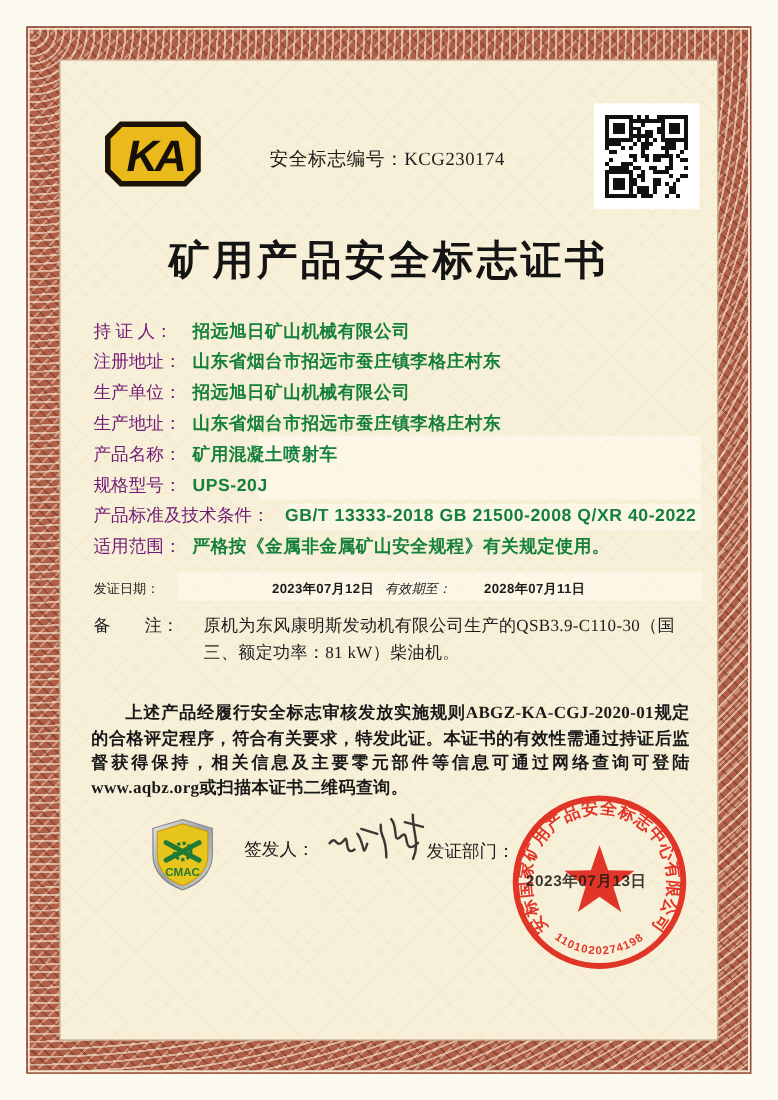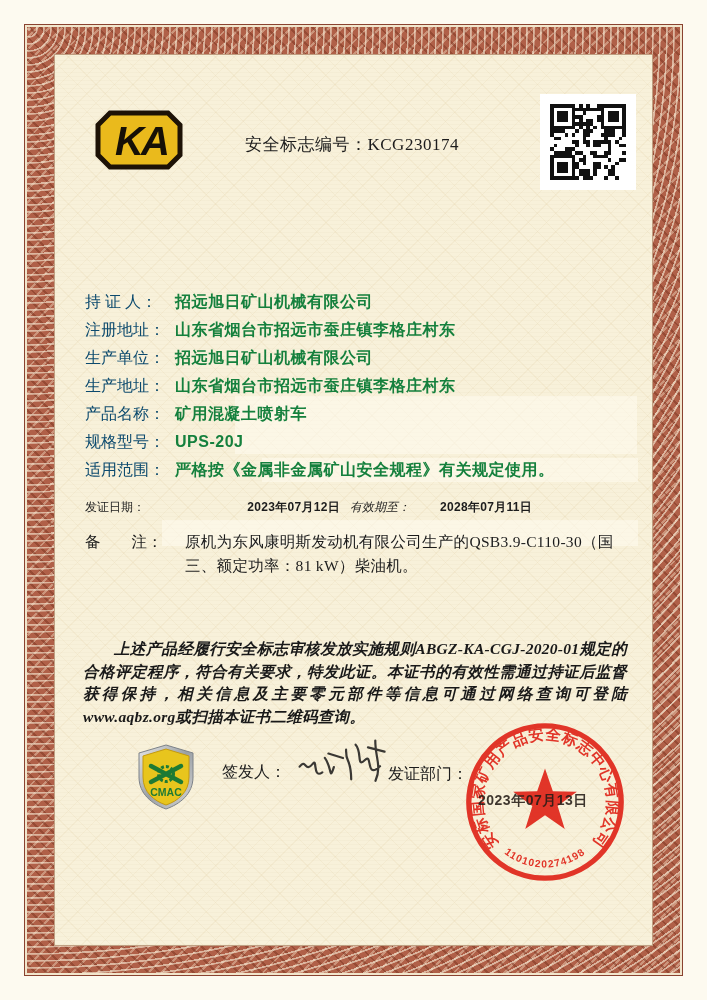--- a/index.html
+++ b/index.html
@@ -42,36 +42,36 @@
   .title{left:0;top:212px;width:707px;text-align:center;
     font-size:37px;font-weight:900;letter-spacing:3px;color:#141414;}
   
   .strip{background:rgba(255,252,240,.55);}
   .strip1{left:235px;top:396px;width:402px;height:58px;}
   .strip2{left:262px;top:458px;width:376px;height:24px;}
   .strip3{left:162px;top:520px;width:476px;height:26px;}
   
   .fields{left:85px;top:288px;width:552px;}
   .frow{display:flex;align-items:flex-start;height:28px;line-height:28px;font-size:16px;}
-  .frow .lbl{flex:0 0 90px;color:#0c4a6e;}
+  .frow .lbl{flex:0 0 90px;color:#701a75;}
   .frow .val{font-weight:bold;color:#15803d;letter-spacing:.5px;}
   .frow.wide .lbl{flex:0 0 auto;}
   .frow.wide .val{margin-left:14px;}
   .val.techno{font-family:"Liberation Sans","DejaVu Sans",sans-serif;font-weight:bold;letter-spacing:.5px;text-align:center;}
   .dates-row{display:flex;margin-top:10px;height:26px;line-height:26px;font-size:12px;}
   .dates-row .lbl{flex:0 0 90px;}
   .dates-row .dval{font-weight:bold;font-family:"Liberation Sans","DejaVu Sans",sans-serif;letter-spacing:.3px;text-align:right;}
   .dates-row .dval.issue{flex:0 0 165px;}
   .dates-row .lbl.expiry{flex:0 0 90px;margin-left:10px;font-style:italic;}
   .remark-row{display:flex;margin-top:10px;font-size:15.5px;line-height:24px;}
   .remark-row .lbl{flex:0 0 100px;white-space:pre;}
   .remark-row .val{font-weight:normal;width:450px;letter-spacing:.3px;}
   
   .statement{left:83px;top:638px;width:544px;font-size:15.5px;line-height:22.5px;
-    font-weight:bold;text-align:justify;text-indent:2em;letter-spacing:.3px;color:#191919;font-style:italic;}
+    font-weight:bold;text-align:justify;text-indent:2em;letter-spacing:.3px;color:#191919;}
   
   .cmac-badge{left:133px;top:744px;width:66px;height:66px;}
   .signer-label{left:222px;top:762px;font-size:16px;}
   .signature{left:292px;top:736px;width:104px;height:64px;}
   .issuer-label{left:388px;top:764px;font-size:16px;}
   .seal{left:465px;top:722px;width:160px;height:160px;}
   .seal-date{left:478px;top:792px;font-size:14px;font-weight:bold;color:#241c16;
     font-family:"Liberation Sans","DejaVu Sans",sans-serif;letter-spacing:.5px;opacity:.88;z-index:5;}
 </style>
 </head>
@@ -230,20 +230,21 @@
         <rect x="4" y="4" width="3" height="3" fill="#111"></rect>
         <rect x="16" y="2" width="7" height="7" fill="#111"></rect>
         <rect x="17" y="3" width="5" height="5" fill="#fff"></rect>
         <rect x="18" y="4" width="3" height="3" fill="#111"></rect>
         <rect x="2" y="16" width="7" height="7" fill="#111"></rect>
         <rect x="3" y="17" width="5" height="5" fill="#fff"></rect>
         <rect x="4" y="18" width="3" height="3" fill="#111"></rect>
       </svg>
   </div>
 
+  <div class="abs title">矿用产品安全标志证书</div>
 
   <div class="abs fields">
     <div class="frow">
       <span class="lbl">持 证 人：</span>
       <span class="val">招远旭日矿山机械有限公司</span>
     </div>
     <div class="frow">
       <span class="lbl">注册地址：</span>
       <span class="val">山东省烟台市招远市蚕庄镇李格庄村东</span>
     </div>
@@ -255,20 +256,24 @@
       <span class="lbl">生产地址：</span>
       <span class="val">山东省烟台市招远市蚕庄镇李格庄村东</span>
     </div>
     <div class="frow">
       <span class="lbl">产品名称：</span>
       <span class="val">矿用混凝土喷射车</span>
     </div>
     <div class="frow">
       <span class="lbl">规格型号：</span>
       <span class="val techno">UPS-20J</span>
+    </div>
+    <div class="frow wide">
+      <span class="lbl">产品标准及技术条件：</span>
+      <span class="val techno">GB/T 13333-2018 GB 21500-2008 Q/XR 40-2022</span>
     </div>
     <div class="frow">
       <span class="lbl">适用范围：</span>
       <span class="val">严格按《金属非金属矿山安全规程》有关规定使用。</span>
     </div>
 
     <div class="dates-row">
       <span class="lbl">发证日期：</span>
       <span class="dval issue">2023年07月12日</span>
       <span class="lbl expiry">有效期至：</span>

